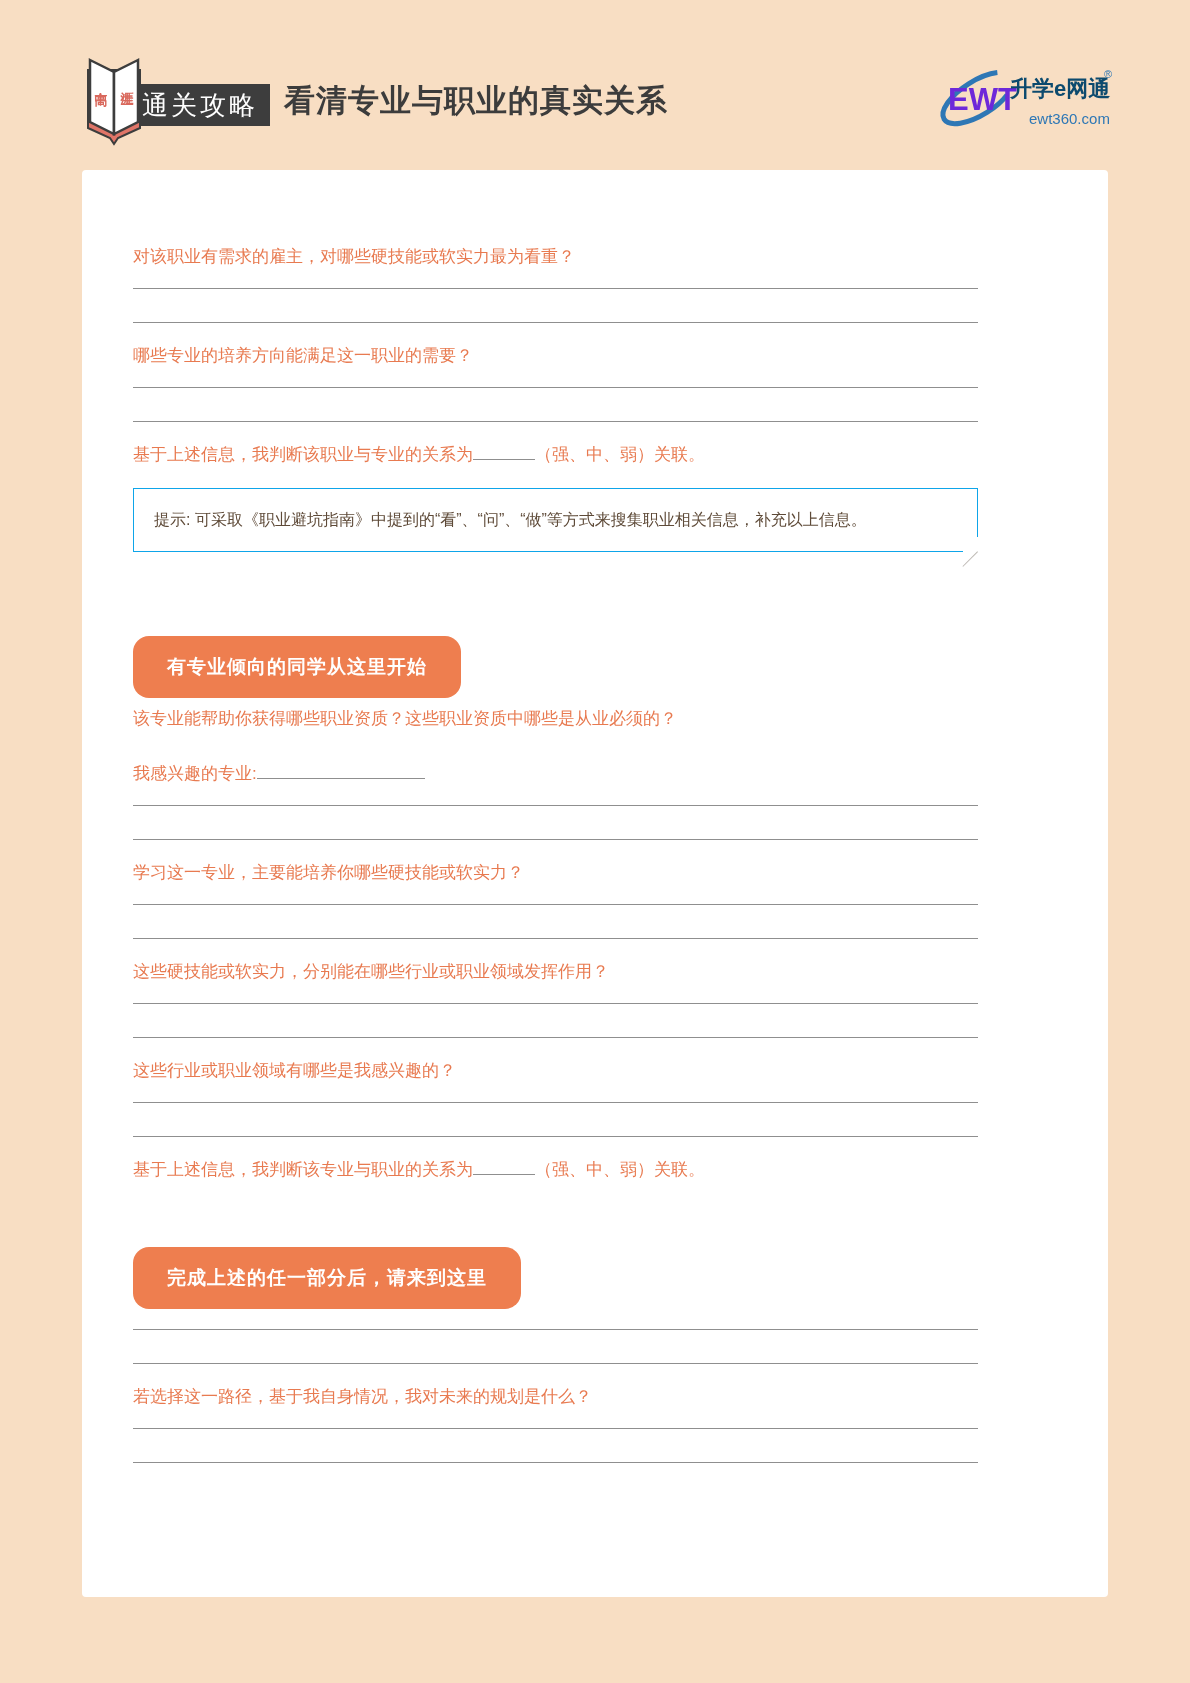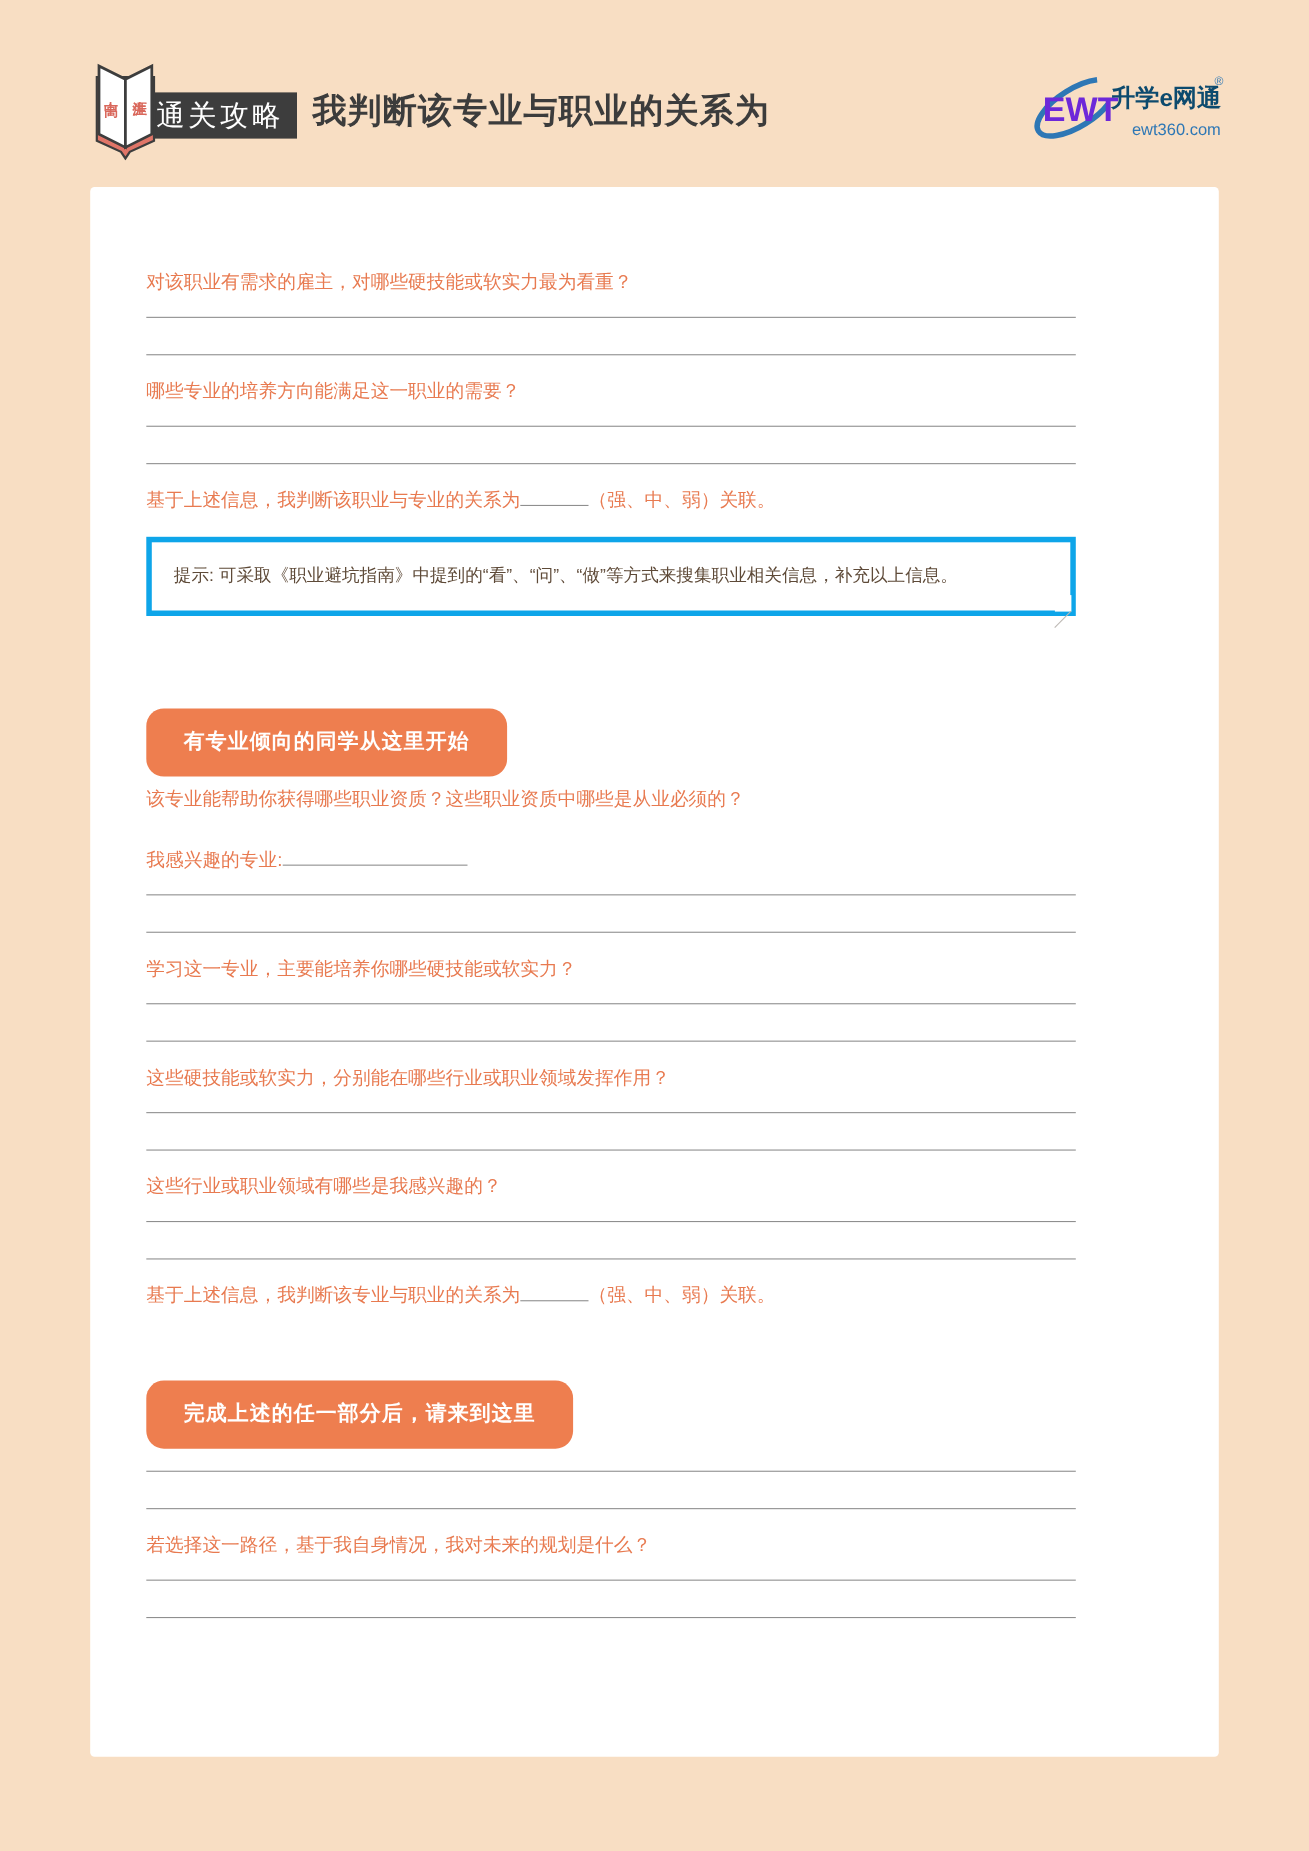--- a/index.html
+++ b/index.html
@@ -67,21 +67,21 @@
     display:inline-block; width:62px; height:13px;
     border-bottom:1px solid #8F8F8F; vertical-align:baseline;
   }
   .blank-major {
     display:inline-block; width:168px; height:13px;
     border-bottom:1px solid #8F8F8F; vertical-align:baseline;
   }
 
   .tip {
     position:relative; margin-top:22px;
-    border:5px solid #0ea5e9; background:#FFFFFF;
+    border:1px solid #0ea5e9; background:#FFFFFF;
     padding:19px 0 19px 20px; box-sizing:border-box;
     font-size:16px; line-height:24px; color:#5E4A38;
     white-space:nowrap;
   }
   .tip-fold {
     position:absolute; right:-1px; bottom:-1px;
     width:15px; height:15px; background:#FFFFFF;
   }
   .tip-fold::before {
     content:""; position:absolute; right:0; bottom:0;
@@ -109,21 +109,21 @@
   </div>
 
   <svg class="book-icon" width="68" height="92" viewBox="0 0 68 92">
     <path d="M8,16 L8,74 L30,84 L34,90 L38,84 L60,74 L60,16 Z" fill="#E07568" stroke="#3D3D3D" stroke-width="2"></path>
     <path d="M10,6 L34,18 L34,80 L10,68 Z" fill="#FFFFFF" stroke="#3D3D3D" stroke-width="2.5"></path>
     <path d="M58,6 L34,18 L34,80 L58,68 Z" fill="#FFFFFF" stroke="#3D3D3D" stroke-width="2.5"></path>
     <text x="21" y="28" style="writing-mode:vertical-rl; text-orientation:upright; font-size:13px; font-weight:bold; fill:#D9685C;">高中</text>
     <text x="47" y="28" style="writing-mode:vertical-rl; text-orientation:upright; font-size:13px; font-weight:bold; fill:#D9685C;">生涯</text>
   </svg>
 
-  <div class="h-title">我判断该专业与职业的关系为</div>
+  <div class="h-title">看清专业与职业的真实关系</div>
 
   <div class="logo">
     <svg class="logo-swoosh" width="90" height="60" viewBox="0 0 90 60">
       <g transform="rotate(-32 42 30)">
         <ellipse cx="42" cy="30" rx="40" ry="17" fill="none" stroke="#2E77B5" stroke-width="5" stroke-dasharray="150 40" stroke-dashoffset="-20"></ellipse>
       </g>
     </svg>
     <span class="logo-ewt">EWT</span>
     <span class="logo-cn">升学e网通</span>
     <span class="logo-domain">ewt360.com</span>

